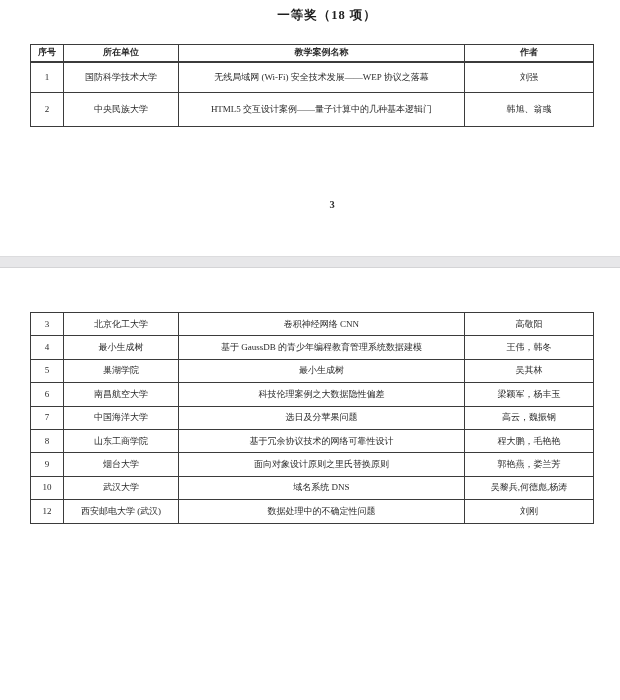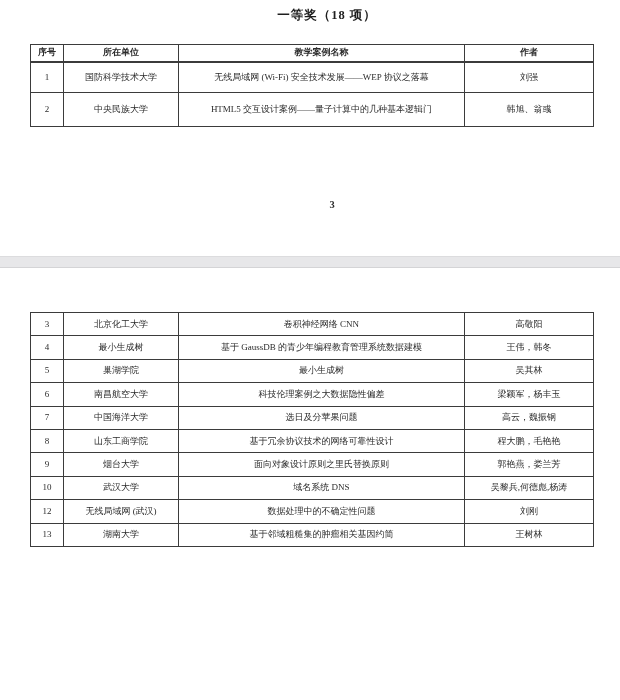--- a/index.html
+++ b/index.html
@@ -185,26 +185,20 @@
           <td>郭艳燕，娄兰芳</td>
         </tr>
         <tr>
           <td>10</td>
           <td>武汉大学</td>
           <td>域名系统 DNS</td>
           <td>吴黎兵,何德彪,杨涛</td>
         </tr>
         <tr>
           <td>12</td>
-          <td>无线局域网 (武汉)</td>
+          <td>西安邮电大学 (武汉)</td>
           <td>数据处理中的不确定性问题</td>
           <td>刘刚</td>
         </tr>
-        <tr>
-          <td>13</td>
-          <td>湖南大学</td>
-          <td>基于邻域粗糙集的肿瘤相关基因约简</td>
-          <td>王树林</td>
-        </tr>
       </tbody>
   </table>
 
 </div>
 
 </body></html>

